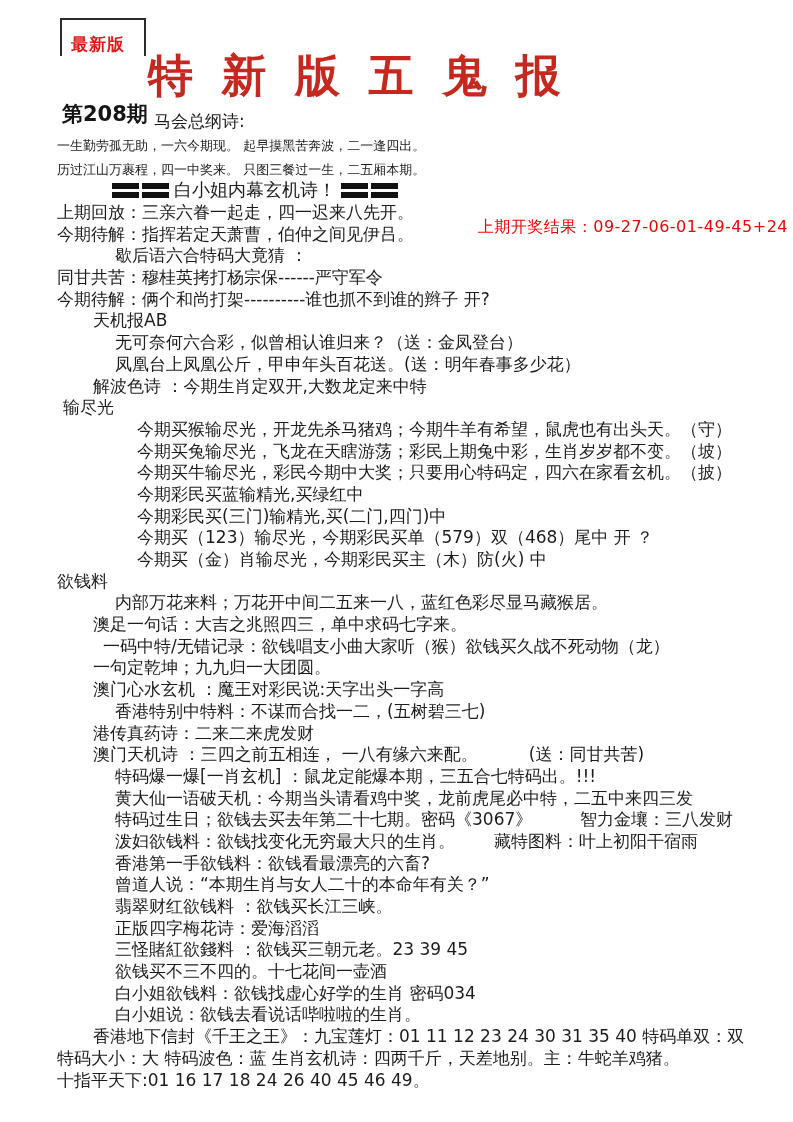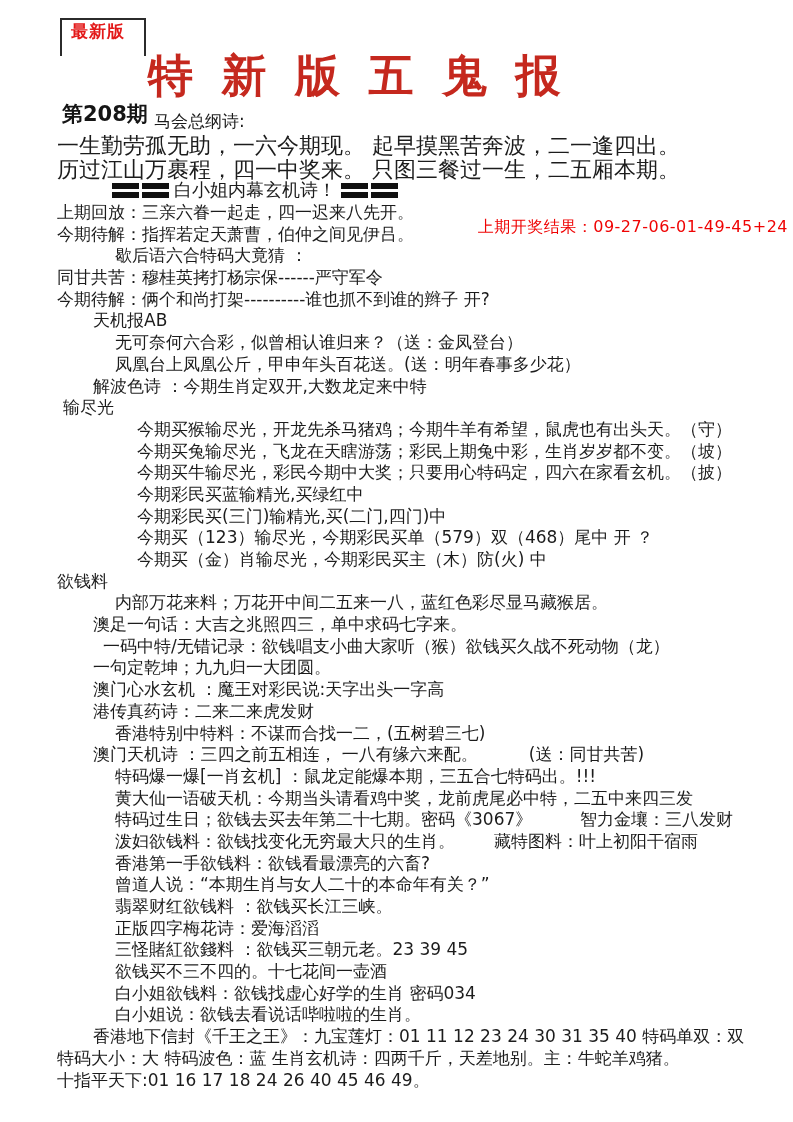--- a/index.html
+++ b/index.html
@@ -7,36 +7,36 @@
     width:793px;height:1122px;
     font-family:"DejaVu Sans",sans-serif;
     color:#1c1c1c;
   }
   .sheet{position:relative;width:793px;height:1122px;background:#ffffff;overflow:hidden;}
 
   
   .badge{
     position:absolute;left:60px;top:18px;width:86px;height:38px;
     border:2px solid #2b2b2b;border-bottom:none;box-sizing:border-box;
-    display:flex;align-items:flex-start;padding-left:9px;background:#ffffff;
+    display:flex;align-items:flex-end;padding-left:9px;background:#ffffff;
   }
   .badge .badge-text{color:#e31919;font-weight:bold;font-size:17px;letter-spacing:1px;}
 
   
   .masthead{
     position:absolute;left:148px;top:46px;margin:0;
     font-family:Liberation Sans, sans-serif;
     font-size:45px;font-weight:bold;color:#c5281e;
     letter-spacing:8px;white-space:nowrap;
   }
 
   .issue-no{position:absolute;left:62px;top:100px;font-size:21px;font-weight:bold;color:#151515;}
   .issue-sub{position:absolute;left:154px;top:110px;font-size:17px;}
 
-  .poem{position:absolute;left:57px;top:134px;font-size:22px;line-height:23.5px;white-space:nowrap;}
+  .poem{position:absolute;left:57px;top:134px;font-size:13px;line-height:23.5px;white-space:nowrap;}
 
   .banner{
     position:absolute;left:112px;top:178px;
     display:flex;align-items:center;gap:3px;font-size:18px;white-space:nowrap;
   }
   .hbars{
     display:inline-block;width:27px;height:15px;
     background:linear-gradient(to bottom,#101010 0 6px,transparent 6px 9px,#101010 9px 15px);
   }
   .banner .banner-text{margin:0 2px;text-align:right;}
@@ -107,22 +107,22 @@
       <div class="line iE"><span class="line-text">今期彩民买蓝输精光,买绿红中</span></div>
       <div class="line iE"><span class="line-text">今期彩民买(三门)输精光,买(二门,四门)中</span></div>
       <div class="line iE"><span class="line-text">今期买（123）输尽光，今期彩民买单（579）双（468）尾中 开 ？</span></div>
       <div class="line iE"><span class="line-text">今期买（金）肖输尽光，今期彩民买主（木）防(火) 中</span></div>
       <div class="line i0"><span class="line-text">欲钱料</span></div>
       <div class="line iD"><span class="line-text">内部万花来料；万花开中间二五来一八，蓝红色彩尽显马藏猴居。</span></div>
       <div class="line iB"><span class="line-text">澳足一句话：大吉之兆照四三，单中求码七字来。</span></div>
       <div class="line iC"><span class="line-text">一码中特/无错记录：欲钱唱支小曲大家听（猴）欲钱买久战不死动物（龙）</span></div>
       <div class="line iB"><span class="line-text">一句定乾坤；九九归一大团圆。</span></div>
       <div class="line iB"><span class="line-text">澳门心水玄机 ：魔王对彩民说:天字出头一字高</span></div>
+      <div class="line iD"><span class="line-text">香港特别中特料：不谋而合找一二，(五树碧三七)</span></div>
       <div class="line iB"><span class="line-text">港传真药诗：二来二来虎发财</span></div>
-      <div class="line iD"><span class="line-text">香港特别中特料：不谋而合找一二，(五树碧三七)</span></div>
       <div class="line iB"><span class="line-text">澳门天机诗 ：三四之前五相连， 一八有缘六来配。　　　(送：同甘共苦)</span></div>
       <div class="line iD"><span class="line-text">特码爆一爆[一肖玄机] ：鼠龙定能爆本期，三五合七特码出。!!!</span></div>
       <div class="line iD"><span class="line-text">黄大仙一语破天机：今期当头请看鸡中奖，龙前虎尾必中特，二五中来四三发</span></div>
       <div class="line iD"><span class="line-text">特码过生日；欲钱去买去年第二十七期。密码《3067》</span><span class="annex r55">智力金壤：三八发财</span></div>
       <div class="line iD"><span class="line-text">泼妇欲钱料：欲钱找变化无穷最大只的生肖。</span><span class="annex r90">藏特图料：叶上初阳干宿雨</span></div>
       <div class="line iD"><span class="line-text">香港第一手欲钱料：欲钱看最漂亮的六畜?</span></div>
       <div class="line iD"><span class="line-text">曾道人说：“本期生肖与女人二十的本命年有关？”</span></div>
       <div class="line iD"><span class="line-text">翡翠财红欲钱料 ：欲钱买长江三峡。</span></div>
       <div class="line iD"><span class="line-text">正版四字梅花诗：爱海滔滔</span></div>
       <div class="line iD"><span class="line-text">三怪賭紅欲錢料 ：欲钱买三朝元老。23 39 45</span></div>

